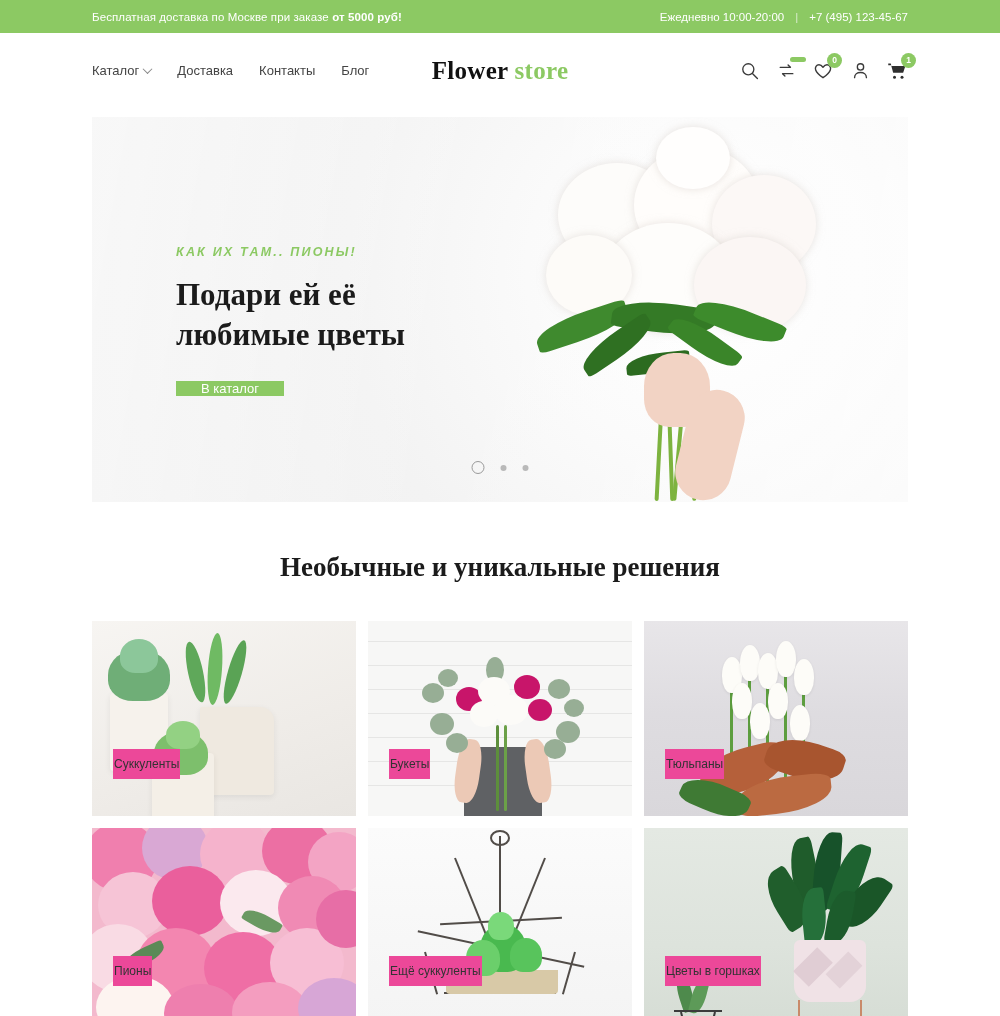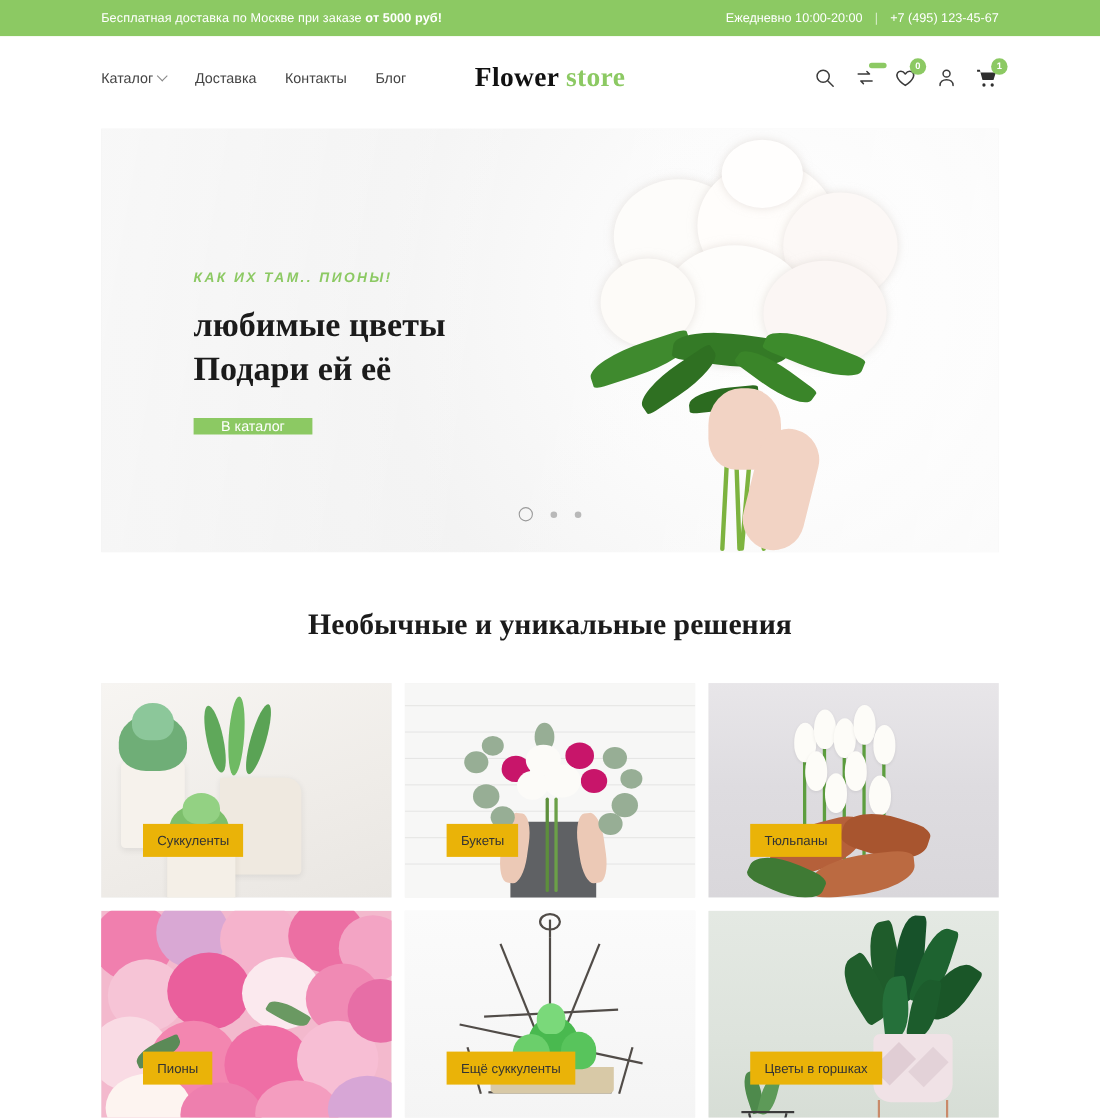--- a/index.html
+++ b/index.html
@@ -117,23 +117,23 @@
   .grid{
     padding:0 92px; margin-top:38px;
     display:grid; grid-template-columns:repeat(3,1fr); gap:12px;
   }
   .card{
     position:relative; height:195px; overflow:hidden; cursor:pointer;
     background:#f0f0f0;
   }
   .card .art{ position:absolute; inset:0; }
   .card-label{
-    position:absolute; left:38px; bottom:37px;
-    background:#eab308; color:#333; font-size:12px;
-    padding:8px 13px; z-index:5; white-space:nowrap;
+    position:absolute; left:21px; bottom:37px;
+    background:#ec4899; color:#333; font-size:12px;
+    padding:8px 1px; z-index:5; white-space:nowrap;
   }
 
   
   .a-suc{ background:linear-gradient(160deg,#f7f5f2 0%,#efece8 60%,#e9e6e2 100%); }
   .pot{ position:absolute; background:#f6f2ec; border-radius:4px;
         box-shadow:0 2px 6px rgba(0,0,0,.07); }
   .succ{ position:absolute; border-radius:50% 50% 40% 40%; background:#79b877; }
   .blade{ position:absolute; background:#6fae5e; border-radius:50%; }
 
   
@@ -270,22 +270,22 @@
       <div class="stem" style="left:162px; top:252px; width:4px; height:132px; transform:rotate(5deg);"></div>
       <div class="stem" style="left:172px; top:256px; width:4px; height:128px; transform:rotate(-4deg);"></div>
 
       <div class="hand" style="left:128px; top:236px; width:66px;  height:74px;"></div>
       <div class="hand" style="left:166px; top:272px; width:56px;  height:112px; border-radius:30px; transform:rotate(14deg);"></div>
     </div>
 
     <div class="hero-copy">
       <div class="kicker">КАК ИХ ТАМ.. ПИОНЫ!</div>
       <div class="htitle">
+        <div>Подари ей её</div>
         <div>любимые цветы</div>
-        <div>Подари ей её</div>
       </div>
       <button class="hbtn">В каталог</button>
     </div>
 
     <div class="dots">
       <span class="dot active"></span>
       <span class="dot"></span>
       <span class="dot"></span>
     </div>
   </div>

